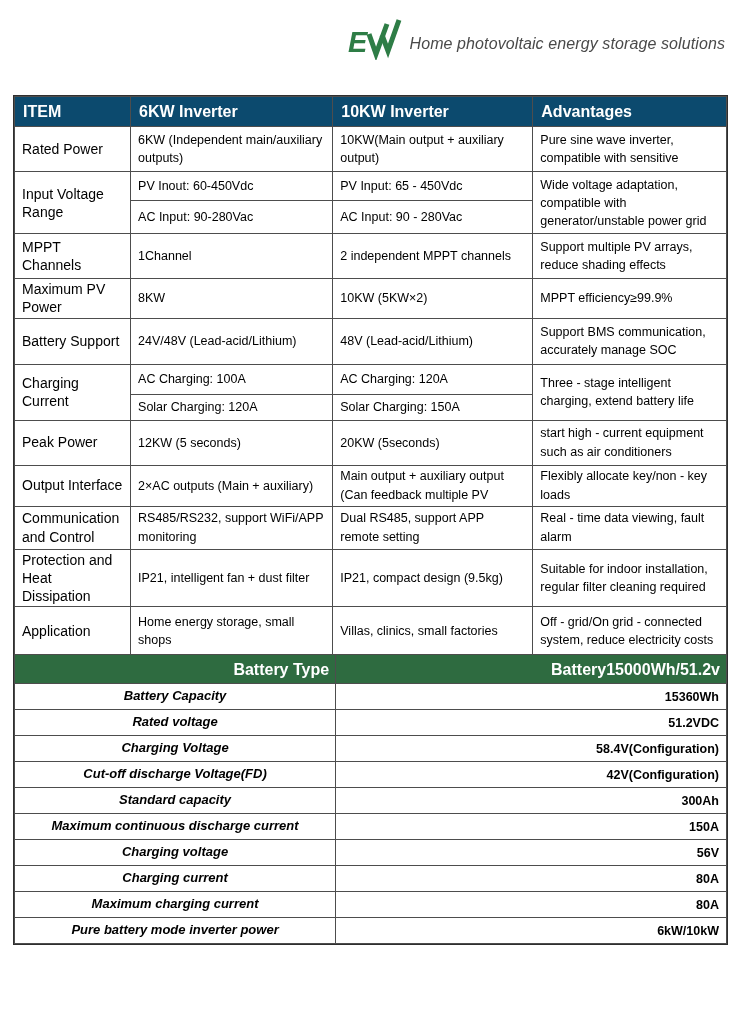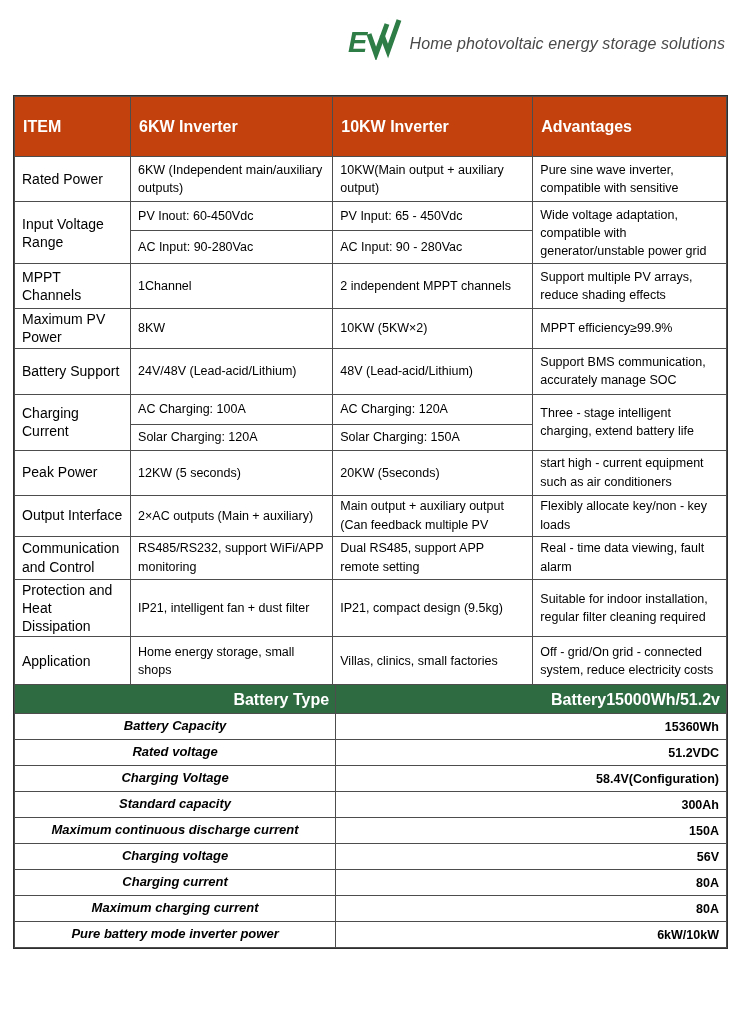--- a/index.html
+++ b/index.html
@@ -10,21 +10,21 @@
   .logo-wrap{position:absolute;top:18px;right:14px;display:flex;align-items:flex-end;gap:5px;}
   .logo-mark{display:block;}
   .tagline{font-size:16px;color:#4a4a4a;padding-bottom:7px;letter-spacing:0.1px;font-style:italic;}
   .tables{position:absolute;left:13px;top:95px;width:713px;border:1.5px solid #2f2f2f;}
   table{border-collapse:collapse;width:100%;table-layout:fixed;}
   td,th{
     border:1px solid #4d4d4d;padding:1px 7px;font-size:12.5px;line-height:1.45;
     vertical-align:middle;text-align:left;overflow:hidden;font-weight:normal;
   }
   tr.head th{
-    background:#c2410c;color:#ffffff;font-weight:bold;font-size:16px;padding:18px 8px;
+    background:#0c4a6e;color:#ffffff;font-weight:bold;font-size:16px;padding:3px 8px;
   }
   td.item{font-weight:normal;font-size:14px;line-height:1.3;margin-top:48px;}
   table.bat th.bat-head{
     background:#2e6b40;color:#ffffff;font-weight:bold;font-size:16px;text-align:right;padding:2px 6px;
   }
   table.bat td.label{font-weight:bold;text-align:center;font-size:13px;font-style:italic;}
   table.bat td.val{text-align:right;font-size:12.5px;font-weight:bold;}
   table.bat{margin-top:-1px;}
 </style>
 </head>
@@ -159,20 +159,24 @@
     </tr>
     <tr style="height:26px">
       <td class="label">Rated voltage</td>
       <td class="val">51.2VDC</td>
     </tr>
     <tr style="height:26px">
       <td class="label">Charging Voltage</td>
       <td class="val">58.4V(Configuration)</td>
     </tr>
     <tr style="height:26px">
+      <td class="label">Cut-off discharge Voltage(FD)</td>
+      <td class="val">42V(Configuration)</td>
+    </tr>
+    <tr style="height:26px">
       <td class="label">Standard capacity</td>
       <td class="val">300Ah</td>
     </tr>
     <tr style="height:26px">
       <td class="label">Maximum continuous discharge current</td>
       <td class="val">150A</td>
     </tr>
     <tr style="height:26px">
       <td class="label">Charging voltage</td>
       <td class="val">56V</td>

